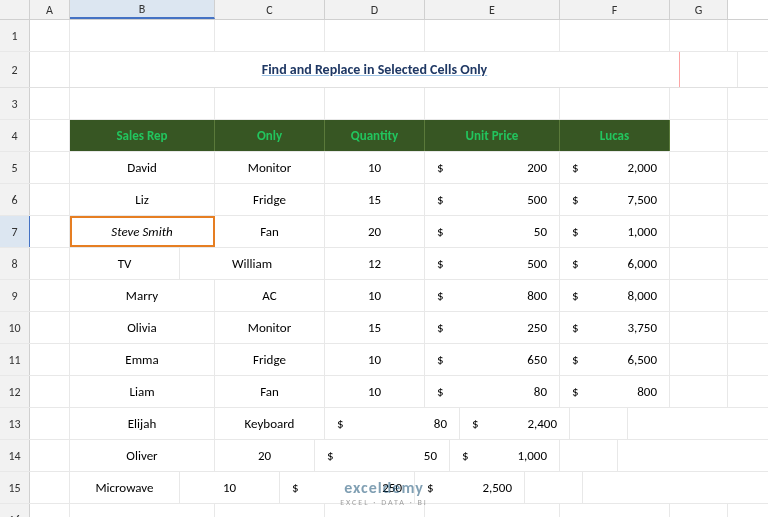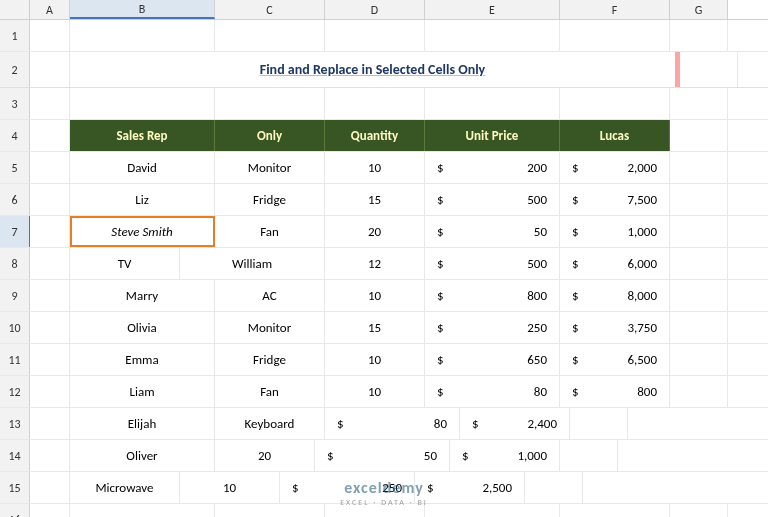--- a/index.html
+++ b/index.html
@@ -99,21 +99,21 @@
       text-decoration-color: #9dc3e6;
     }
 
     
     .empty-row { background: #ffffff; }
 
     
     .header-row { background: #ffffff; }
     .header-cell {
       background: #375623;
-      color: #fef9c3;
+      color: #22c55e;
       font-weight: bold;
       font-size: 13px;
       justify-content: center;
       border-right: 1px solid #5a7a3a;
     }
 
     
     .data-row { background: #ffffff; }
     .data-row:nth-child(odd) { background: #ffffff; }
 
@@ -154,21 +154,21 @@
       <div class="cell col-c"></div>
       <div class="cell col-d"></div>
       <div class="cell col-e"></div>
       <div class="cell col-f"></div>
       <div class="cell col-g"></div>
     </div>
 
     <div class="sheet-row title-row">
       <div class="row-num">2</div>
       <div class="cell col-a"></div>
-      <div class="cell title-cell" style="width: 610px; min-width: 610px; border-right: 5px solid #fca5a5;">Find and Replace in Selected Cells Only</div>
+      <div class="cell title-cell" style="width: 610px; min-width: 610px; border-right: 1px solid #fca5a5;">Find and Replace in Selected Cells Only</div>
       <div class="cell col-g"></div>
     </div>
 
     <div class="sheet-row empty-row">
       <div class="row-num">3</div>
       <div class="cell col-a"></div>
       <div class="cell col-b"></div>
       <div class="cell col-c"></div>
       <div class="cell col-d"></div>
       <div class="cell col-e"></div>

